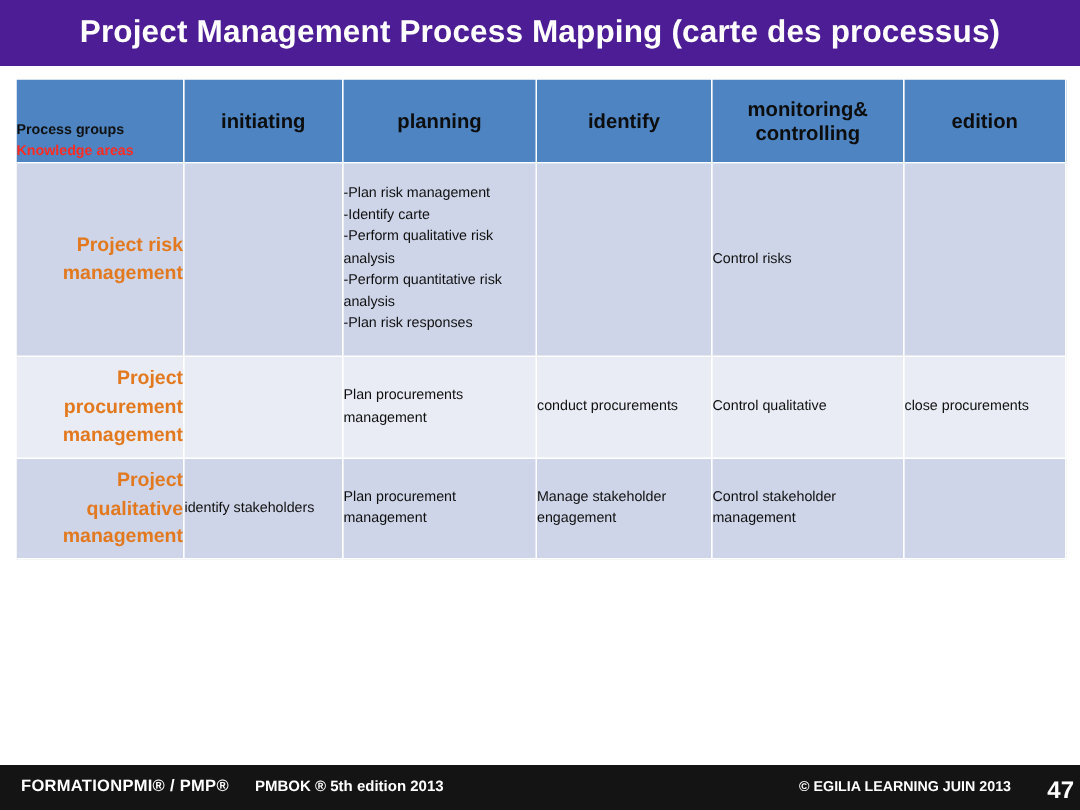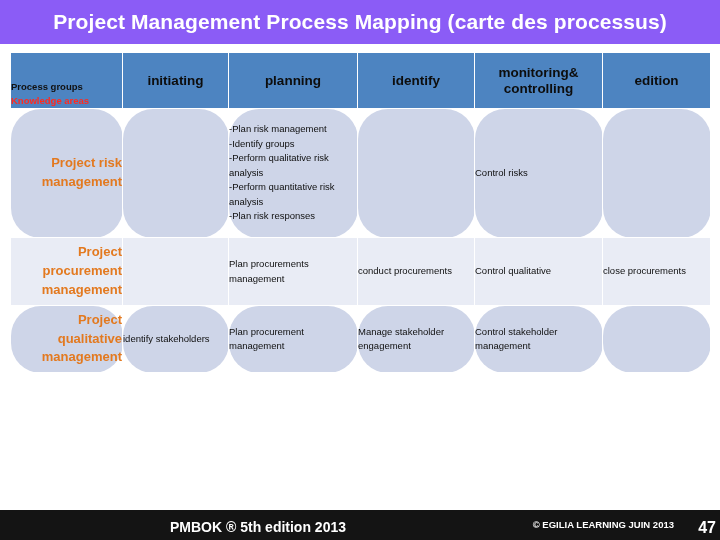--- a/index.html
+++ b/index.html
@@ -15,21 +15,21 @@
     position: relative;
   }
 
   
   #title-banner {
     position: absolute;
     left: 0;
     top: 0;
     width: 720px;
     height: 44px;
-    background: #8b5cf6;
+    background: #4c1d95;
     display: flex;
     align-items: center;
     justify-content: center;
   }
   #title-text {
     color: #ffffff;
     font-size: 21px;
     font-weight: bold;
     letter-spacing: 0.1px;
     white-space: nowrap;
@@ -73,21 +73,21 @@
     text-align: left;
     padding-left: 8px;
     font-weight: bold;
     font-size: 9.5px;
     line-height: 1.4;
   }
   .corner .lbl-process { color: #111111; display: block; margin-top: 26px; }
   .corner .lbl-knowledge { color: #ff2a20; display: block; }
 
   
-  .row-dark td { background: #ced5e8; border-radius: 30px; }
+  .row-dark td { background: #ced5e8; }
   .row-light td { background: #e9ecf5; }
 
   td.area-cell {
     text-align: right;
     color: #e3791f;
     font-weight: bold;
     font-size: 13px;
     line-height: 1.45;
     padding: 2px 4px;
   }
@@ -124,21 +124,21 @@
     top: 8px;
     font-size: 11px;
     font-weight: bold;
     letter-spacing: 0.2px;
     white-space: nowrap;
   }
   #footer-mid {
     position: absolute;
     left: 170px;
     top: 9px;
-    font-size: 14px;
+    font-size: 10px;
     font-weight: bold;
     white-space: nowrap;
   }
   #footer-right {
     position: absolute;
     right: 46px;
     top: 9px;
     font-size: 9.5px;
     font-weight: bold;
     white-space: nowrap;
@@ -189,21 +189,21 @@
 
     <tr class="row-dark row-risk">
       <td class="area-cell">
         <span>Project risk</span><br>
         <span>management</span>
       </td>
       <td class="proc-cell"></td>
       <td class="proc-cell top">
         <ul class="plist">
           <li>-Plan risk management</li>
-          <li>-Identify groups</li>
+          <li>-Identify carte</li>
           <li>-Perform qualitative risk analysis</li>
           <li>-Perform quantitative risk analysis</li>
           <li>-Plan risk responses</li>
         </ul>
       </td>
       <td class="proc-cell"></td>
       <td class="proc-cell">Control risks</td>
       <td class="proc-cell"></td>
     </tr>
 
@@ -229,16 +229,17 @@
       <td class="proc-cell">identify stakeholders</td>
       <td class="proc-cell">Plan procurement management</td>
       <td class="proc-cell">Manage stakeholder engagement</td>
       <td class="proc-cell">Control stakeholder management</td>
       <td class="proc-cell"></td>
     </tr>
   </tbody>
 </table>
 
 <div id="footer-bar">
+  <div id="footer-left">FORMATIONPMI® / PMP®</div>
   <div id="footer-mid">PMBOK ® 5th edition  2013</div>
   <div id="footer-right">© EGILIA LEARNING  JUIN 2013</div>
   <div id="footer-page">47</div>
 </div>
 
 </body></html>

